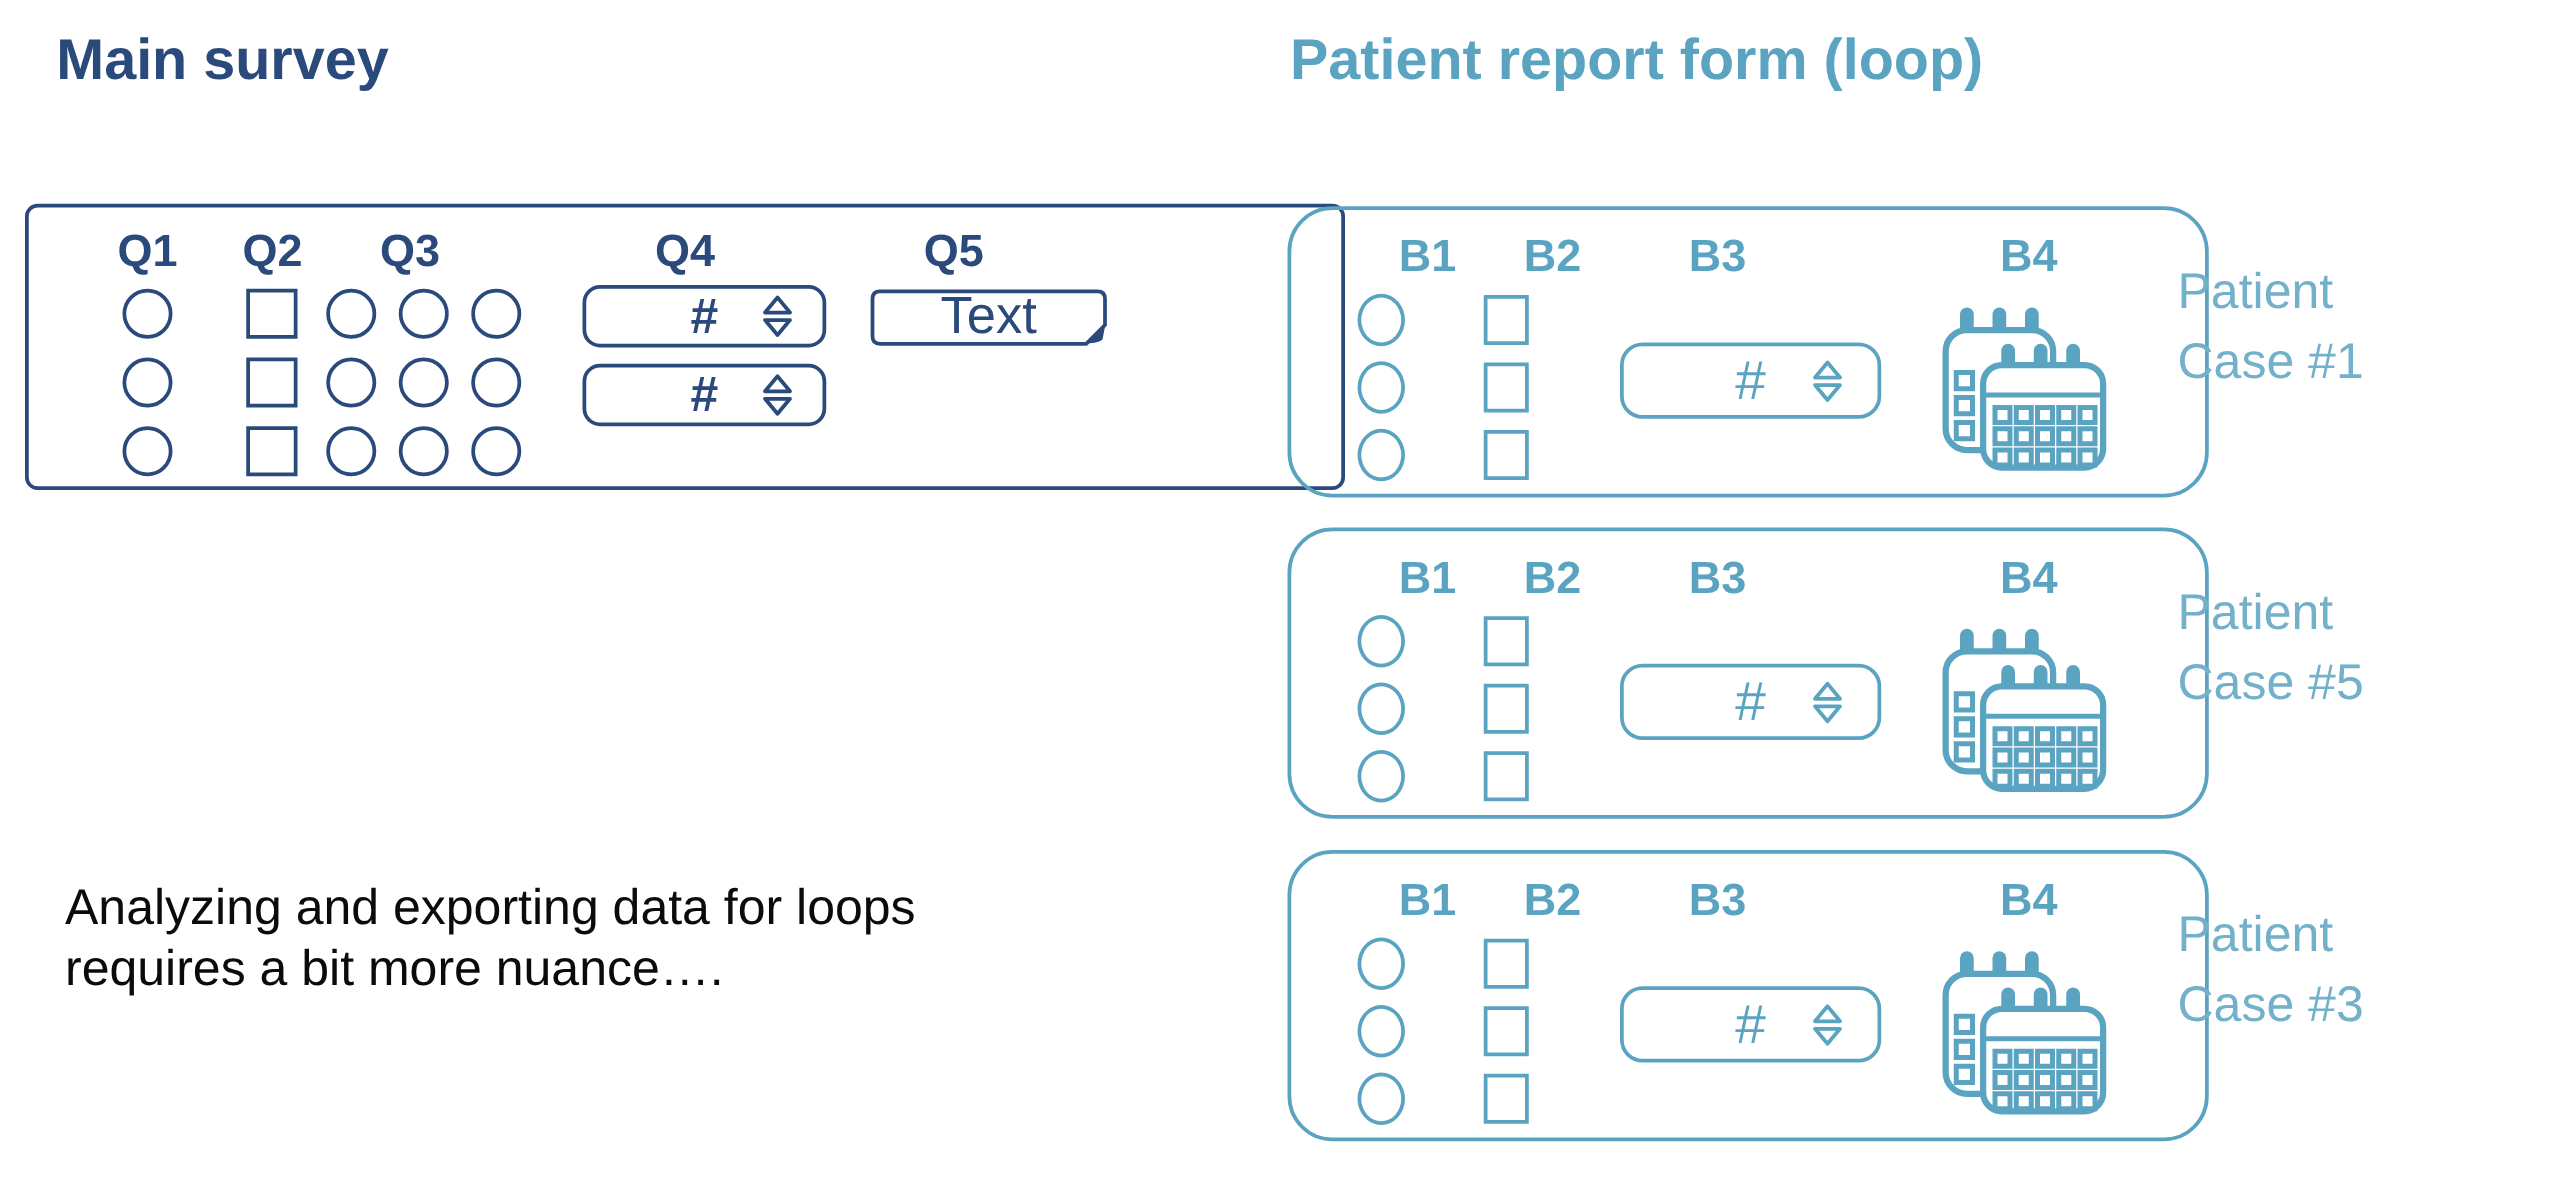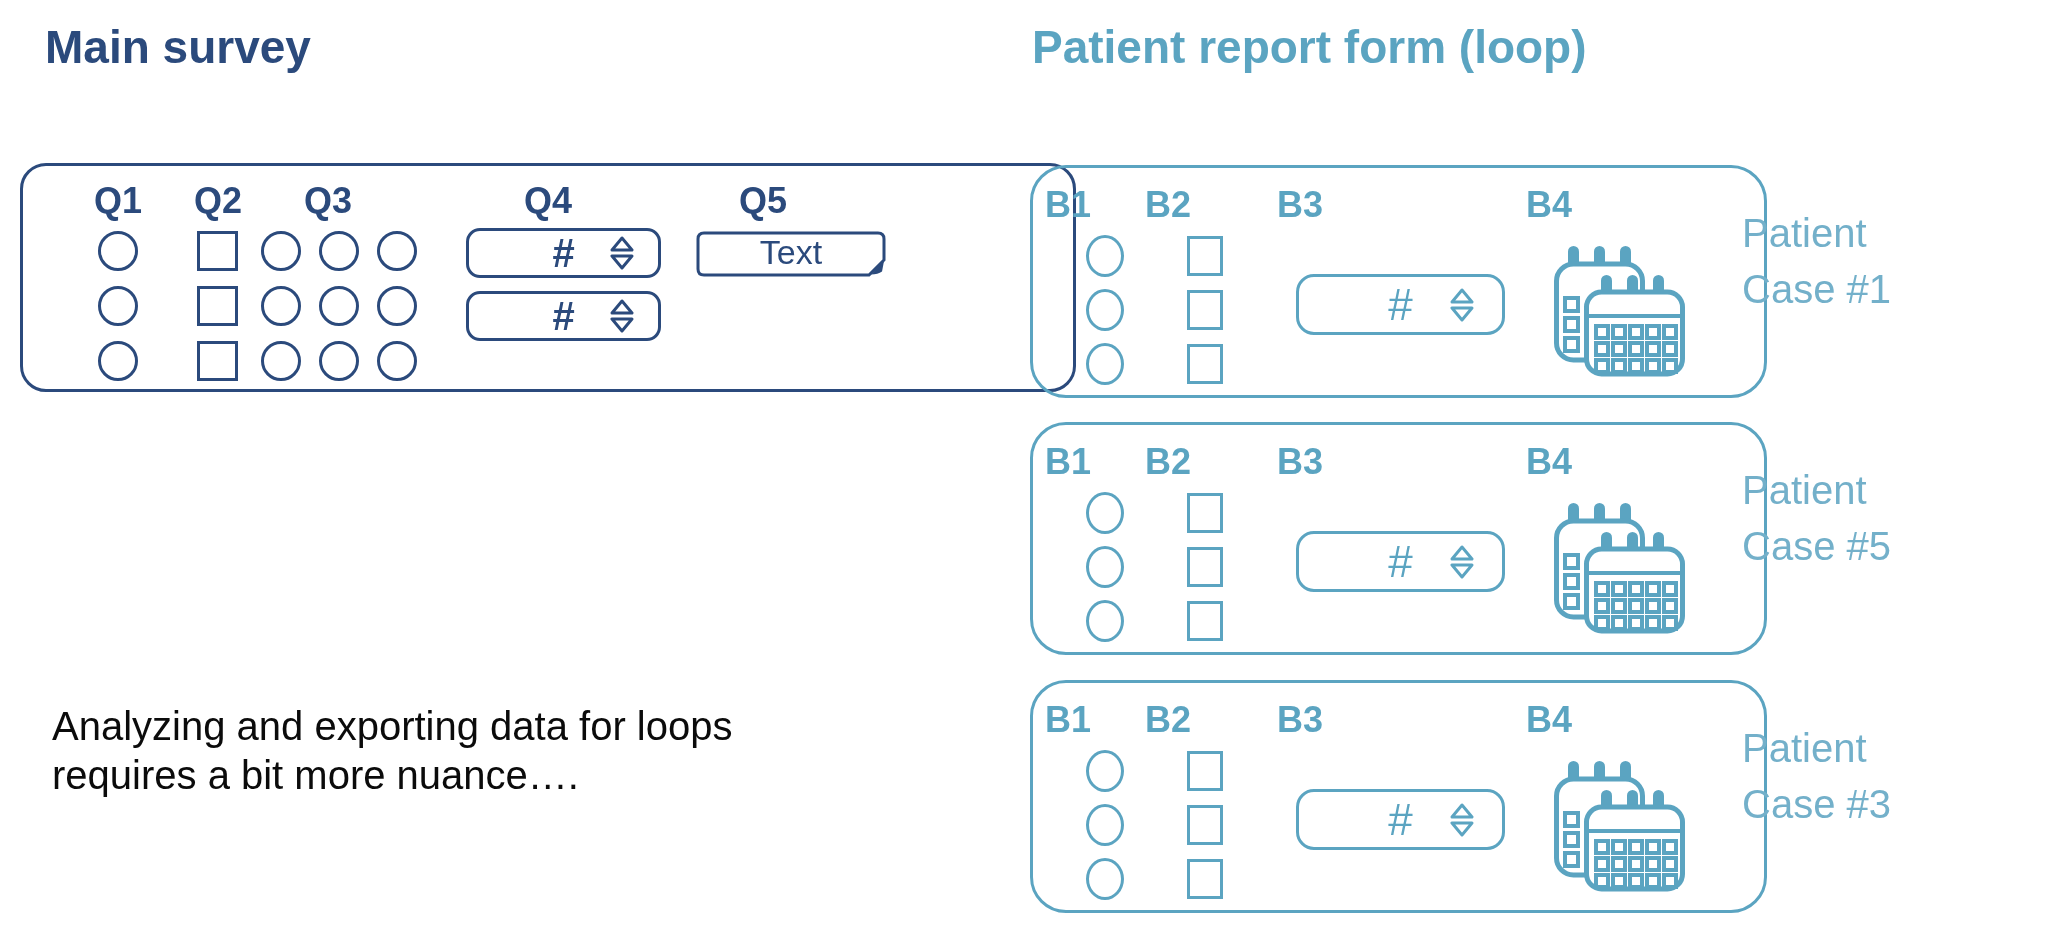--- a/index.html
+++ b/index.html
@@ -14,21 +14,21 @@
     font-family:"Liberation Sans",sans-serif;
     padding-left:12px;
   }
   .title{position:absolute;top:20px;margin:0;font-size:46px;font-weight:bold;letter-spacing:0;}
   .title-left{left:45px;color:var(--navy);}
   .title-right{left:1032px;color:var(--teal);}
 
   
   .survey-box{
     position:absolute;left:20px;top:163px;width:1056px;height:229px;
-    border:3.5px solid var(--navy);border-radius:26px;box-sizing:border-box;
+    border:3.5px solid var(--navy);border-radius:10px;box-sizing:border-box;
   }
   .qhdr{
     position:absolute;top:14px;width:120px;text-align:center;
     font-size:36px;font-weight:bold;color:var(--navy);
   }
   .col{position:absolute;display:flex;flex-direction:column;}
   .radio-navy{
     width:40px;height:40px;border:3.5px solid var(--navy);border-radius:50%;
     box-sizing:border-box;background:#fff;
   }
@@ -47,34 +47,34 @@
   .numfield.navy{
     left:443px;width:195px;height:50px;border:3.5px solid var(--navy);border-radius:14px;
   }
   .numfield .hash{font-size:40px;font-weight:600;color:var(--navy);line-height:1;}
   .numfield .spin{position:absolute;right:24px;top:50%;transform:translateY(-50%);color:var(--navy);}
   .textfield{
     position:absolute;left:672px;top:65px;width:192px;height:46px;
     display:flex;align-items:center;justify-content:center;
   }
   .textfield svg{position:absolute;inset:0;}
-  .textfield .tlabel{position:relative;font-size:34px;color:var(--navy);top:-2px;text-align:right;}
+  .textfield .tlabel{position:relative;font-size:42px;color:var(--navy);top:-2px;text-align:right;}
 
   .note{
     position:absolute;left:52px;top:702px;margin:0;
     font-size:40px;font-weight:normal;color:var(--black);line-height:49px;
   }
 
   
   .pblock{
     position:absolute;left:1030px;width:737px;height:233px;
     border:3.3px solid var(--teal);border-radius:36px;box-sizing:border-box;
   }
   .bhdr{
-    position:absolute;top:16px;width:120px;text-align:left;
+    position:absolute;top:16px;width:120px;text-align:right;
     font-size:36px;font-weight:bold;color:var(--teal);
   }
   .radio-teal{
     width:38px;height:42px;border:3.5px solid var(--teal);border-radius:50%;
     box-sizing:border-box;background:#fff;
   }
   .check-teal{
     width:36px;height:40px;border:3.5px solid var(--teal);
     box-sizing:border-box;background:#fff;
   }

